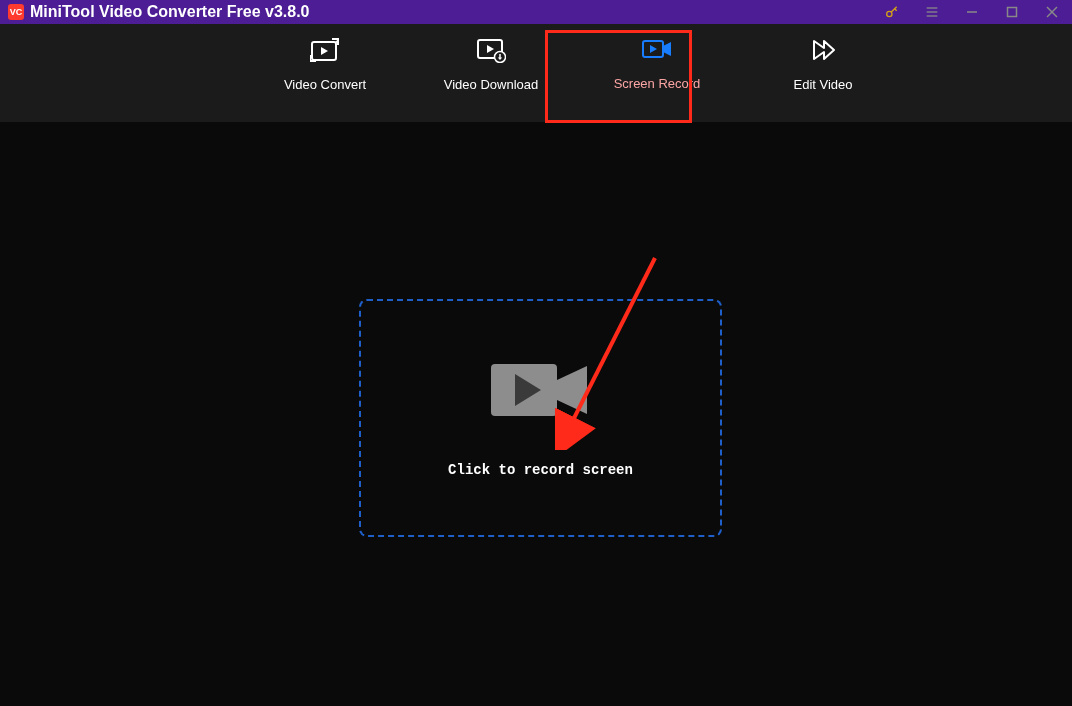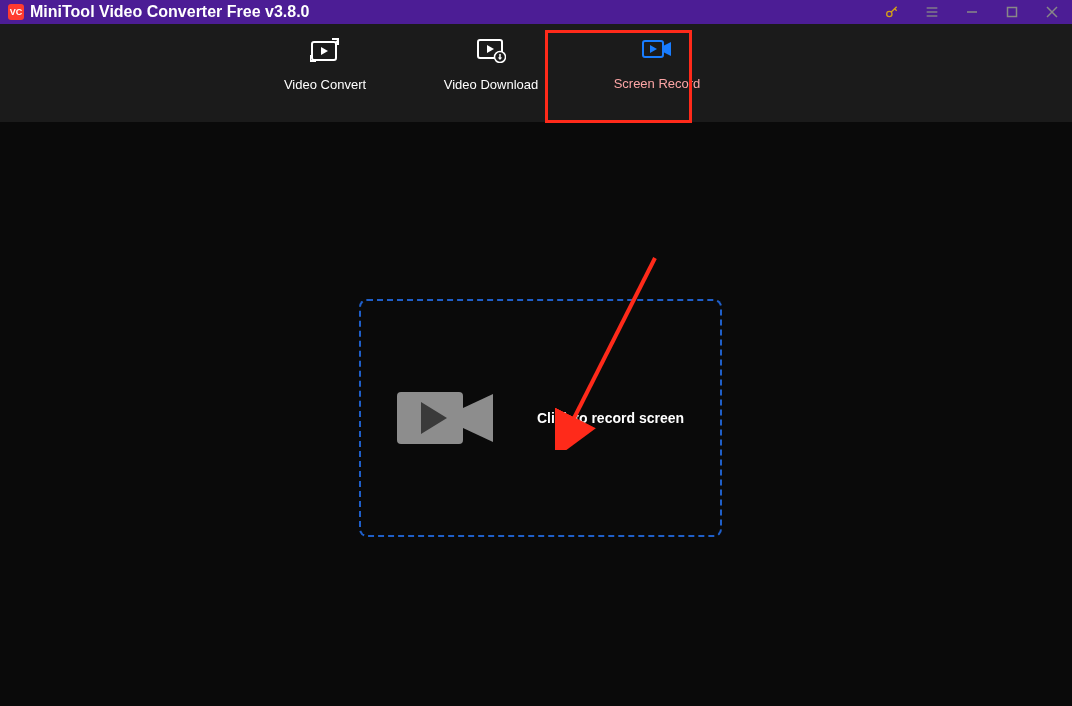--- a/index.html
+++ b/index.html
@@ -101,25 +101,26 @@
     }
     .record-box {
       position: absolute;
       left: 359px;
       top: 177px;
       width: 363px;
       height: 238px;
       border: 2px dashed #1f5fc9;
       border-radius: 8px;
       display: flex;
-      flex-direction: row;
+      flex-direction: column;
       align-items: center;
       justify-content: center;
       gap: 40px;
       cursor: pointer;
+      font-family: Liberation Mono, monospace;
     }
     .record-label {
       color: #ffffff;
       font-size: 14px;
       font-weight: 700;
     }
     .arrow {
       position: absolute;
       left: 555px;
       top: 128px;
@@ -196,20 +197,26 @@
       <div class="tab-label">Video Download</div>
     </div>
     <div class="tab active">
       <svg width="32" height="24" viewBox="0 0 32 24">
         <rect x="2" y="3" width="20" height="16" rx="2" fill="none" stroke="#197dff" stroke-width="2"></rect>
         <polygon points="9,7 9,15 16,11" fill="#197dff"></polygon>
         <path d="M22 8 L30 4 L30 18 L22 14 Z" fill="#197dff"></path>
       </svg>
       <div class="tab-label">Screen Record</div>
     </div>
+    <div class="tab">
+      <svg width="26" height="26" viewBox="0 0 26 26">
+        <path d="M4 4 L4 22 L14 15 L14 22 L24 13 L14 4 L14 11 Z" fill="none" stroke="#fff" stroke-width="2" stroke-linejoin="round"></path>
+      </svg>
+      <div class="tab-label">Edit Video</div>
+    </div>
   </div>
 
   <div class="main">
     <div class="record-box">
       <svg width="100" height="64" viewBox="0 0 100 64">
         <rect x="0" y="6" width="66" height="52" rx="4" fill="#8d8d8d"></rect>
         <polygon points="24,16 24,48 50,32" fill="#3a3a3a"></polygon>
         <path d="M66 22 L96 8 L96 56 L66 42 Z" fill="#8d8d8d"></path>
       </svg>
       <div class="record-label">Click to record screen</div>

